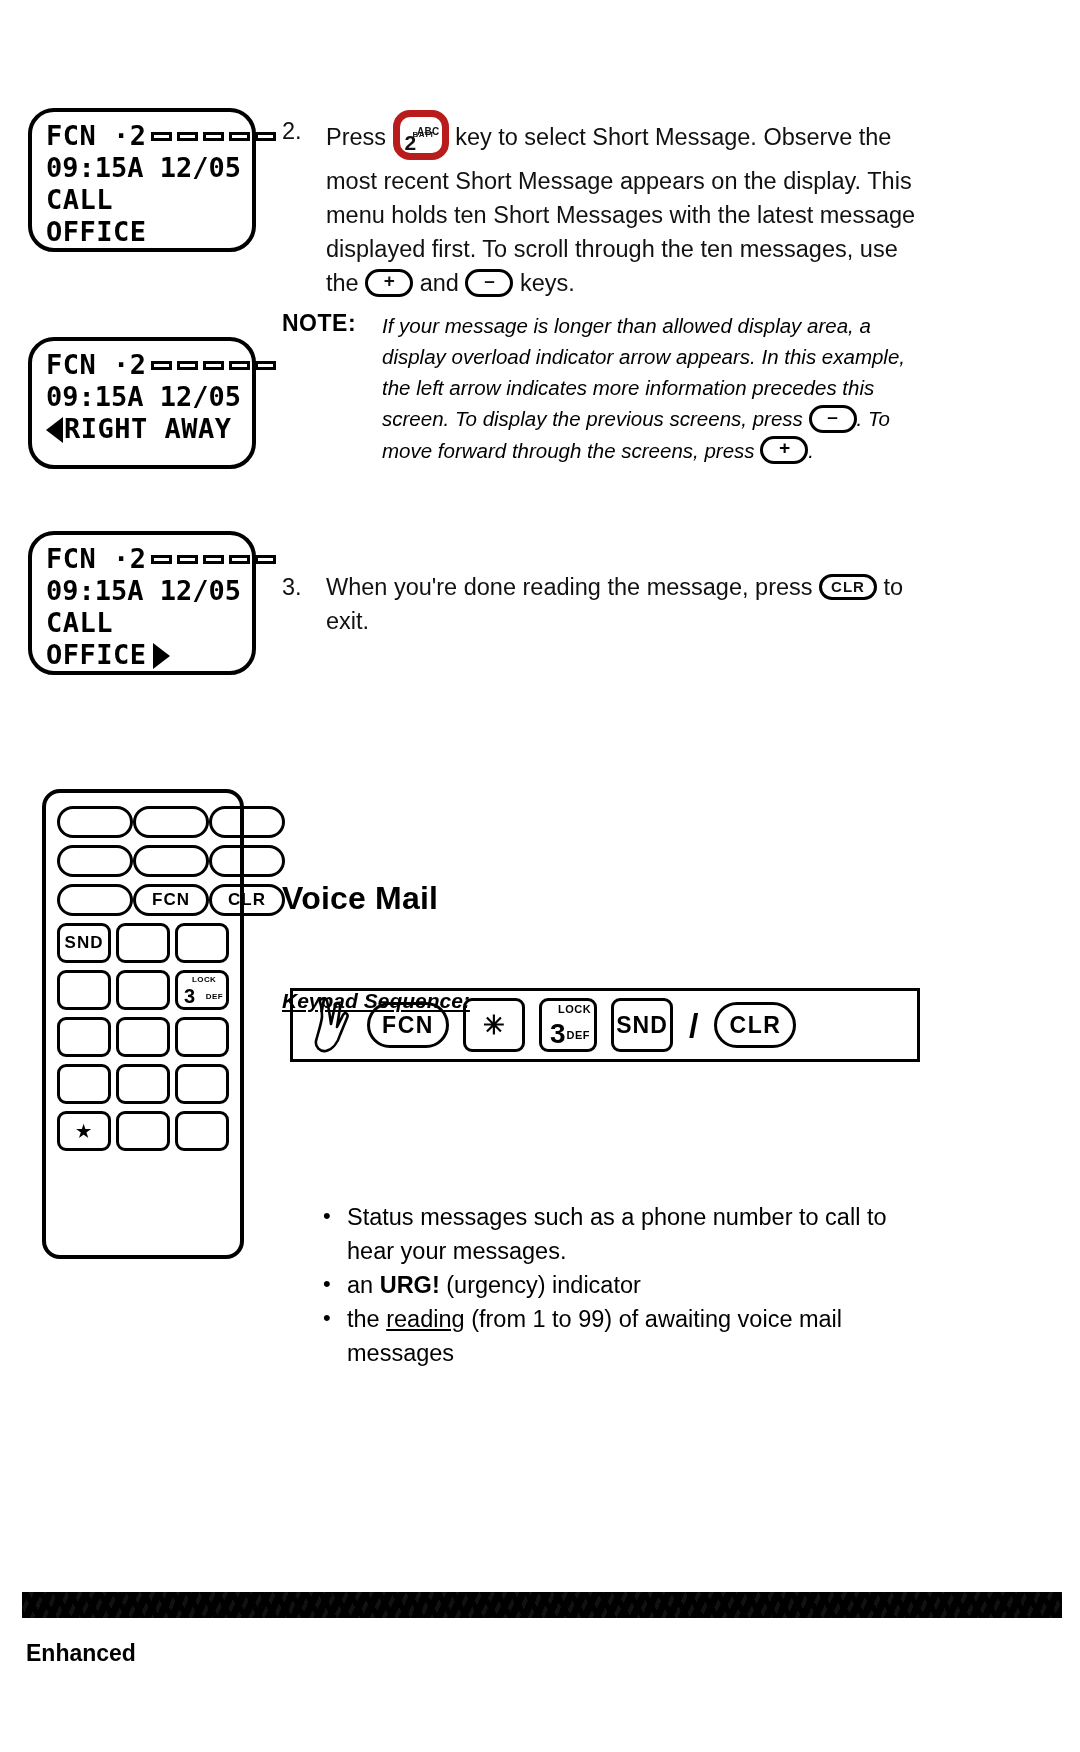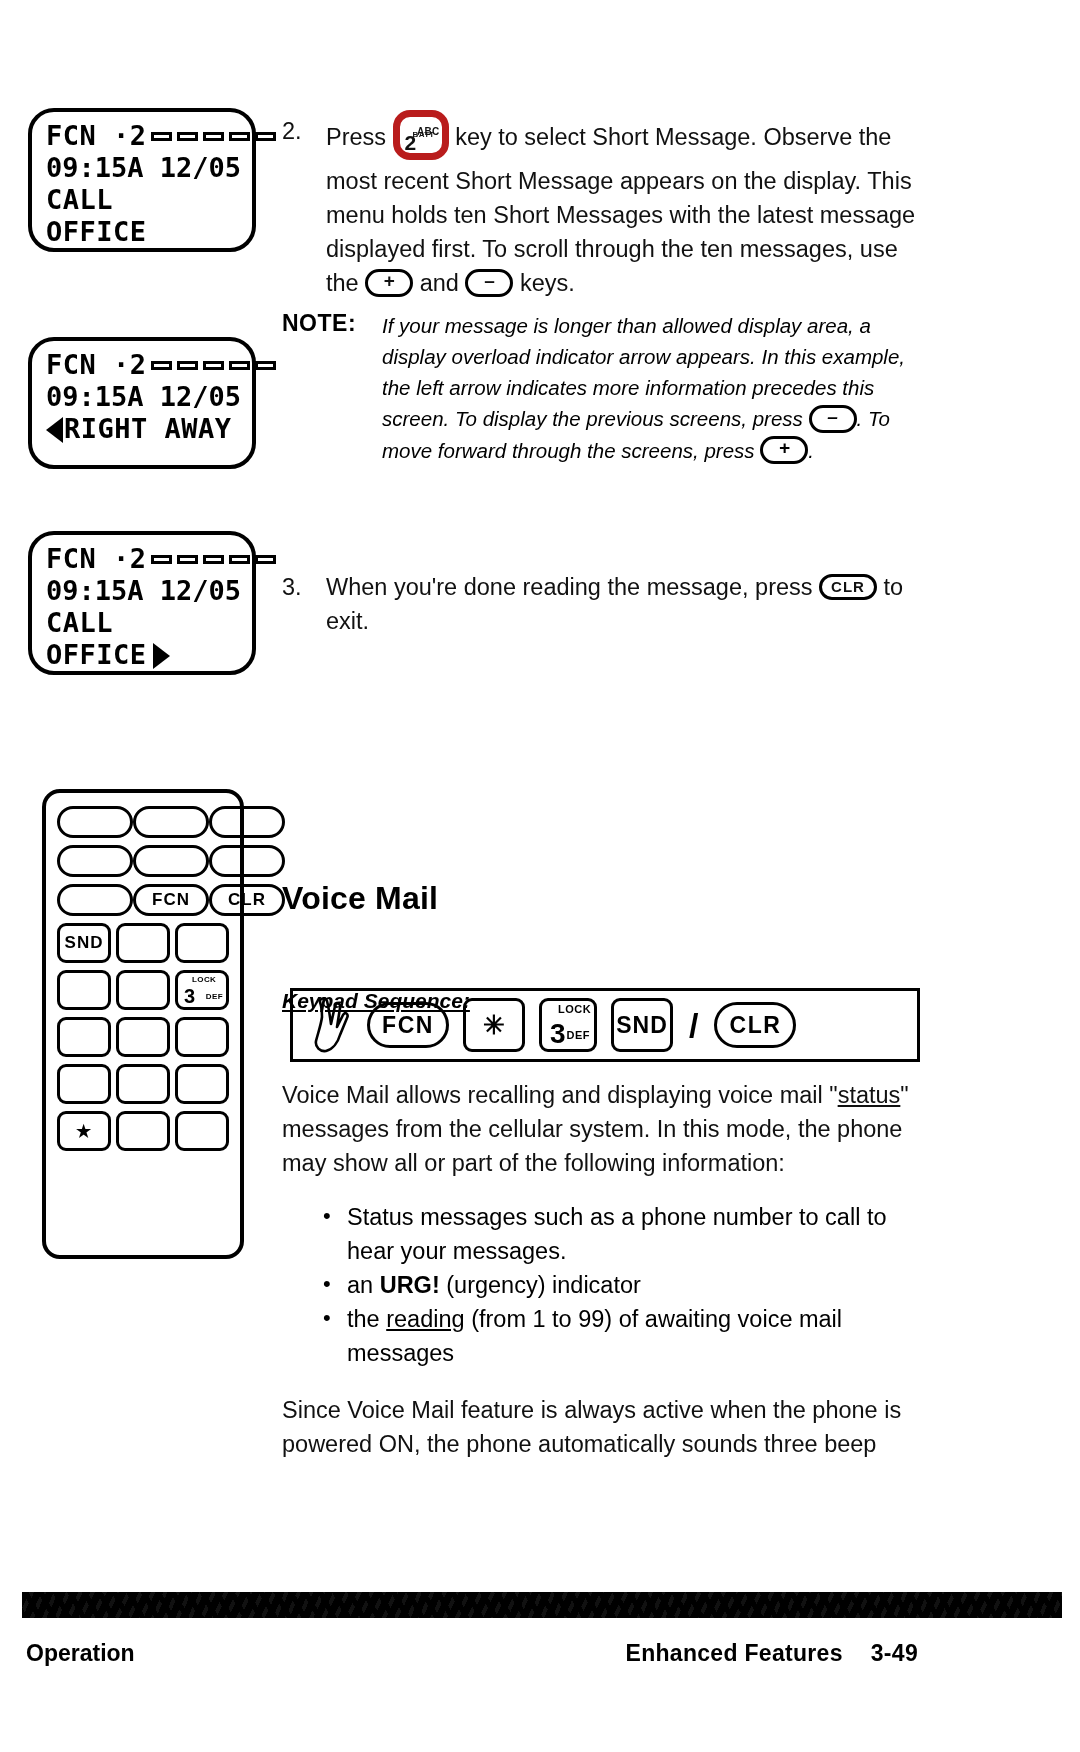--- a/index.html
+++ b/index.html
@@ -345,36 +345,33 @@
     <div class="sq sq3 small">
       <span class="top">LOCK</span>
       <span class="big">3</span>
       <span class="side">DEF</span>
     </div>
     <div class="sq" style="font-size:23px;letter-spacing:1px;">SND</div>
     <div class="slash">/</div>
     <div class="pill">CLR</div>
   </div>
 
-  <div class="para" id="para1"><span>Voice Mail allows recalling and displaying voice mail "</span><u>status</u><span>" messages from the cellular system.  In this mode, the phone may show all or part of the following information:</span></div>
 
   <div id="bullets">
     <div class="bullet">
       <span class="dot">•</span>
       <span>Status messages such as a phone number to call to hear your messages.</span>
     </div>
     <div class="bullet">
       <span class="dot">•</span>
       <span>an </span><b>URG!</b><span> (urgency) indicator</span>
     </div>
     <div class="bullet">
       <span class="dot">•</span>
       <span>the </span><u>reading</u><span> (from 1 to 99) of awaiting voice mail messages</span>
     </div>
   </div>
 
-  <div class="para" id="para2">Since Voice Mail feature is always active when the phone is powered ON, the phone automatically sounds three beep</div>
 
   <div id="rule"></div>
-  <div id="footer-left">Operation</div>
-  <div id="footer-right"><span>Enhanced Features</span><span class="pg">3-49</span></div>
+  <div id="footer-left">Enhanced</div>
 
 </div>
 
 </body></html>

